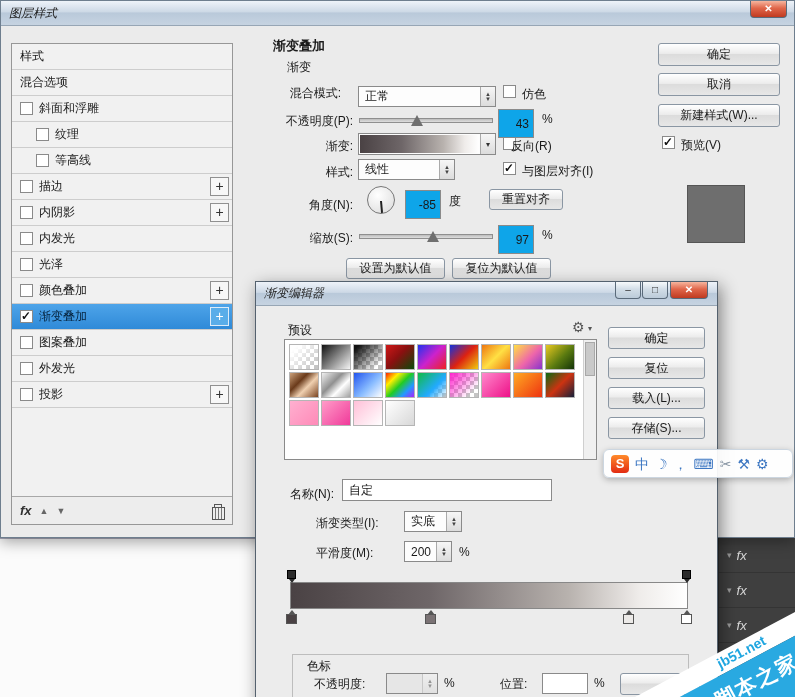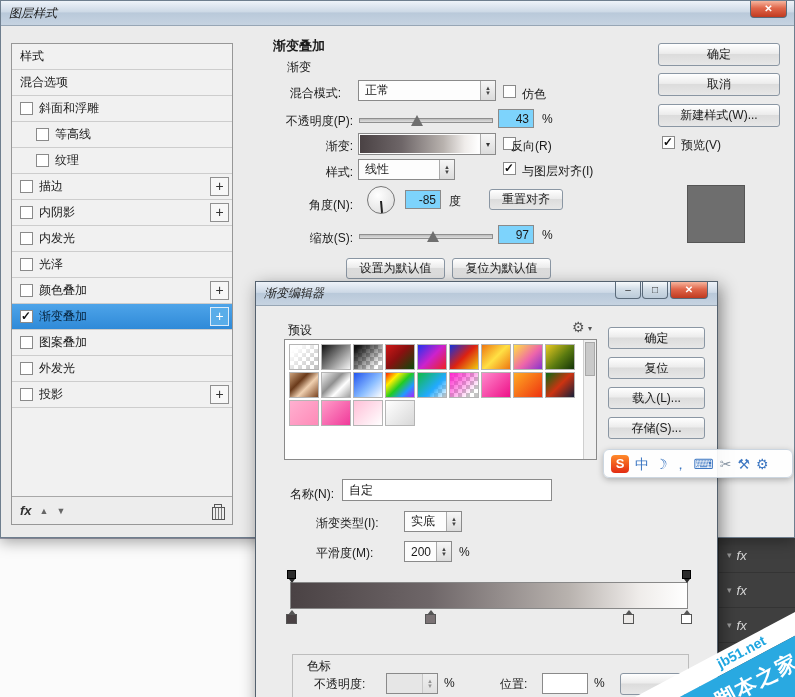--- a/index.html
+++ b/index.html
@@ -69,21 +69,21 @@
          background:linear-gradient(#ffffff,#ececec 45%,#dcdcdc 50%,#e7e7e7);
          display:flex; align-items:center; justify-content:center; font-size:12px; }
   .combo { position:absolute; height:21px; border:1px solid #8a8a8a; background:#fdfdfd;
            display:flex; align-items:center; padding-left:6px; }
   .combo .spin { position:absolute; right:0; top:0; bottom:0; width:15px;
                  border-left:1px solid #aaa; background:linear-gradient(#f6f6f6,#dcdcdc);
                  display:flex; flex-direction:column; align-items:center; justify-content:center;
                  font-size:6px; color:#444; line-height:5px; }
   .combo .spin::before { content:"▲"; }
   .combo .spin::after { content:"▼"; }
-  .numbox { position:absolute; border:1px solid #8a8a8a; background:#7dd3fc; height:19px;
+  .numbox { position:absolute; border:1px solid #8a8a8a; background:#0ea5e9; height:29px;
             display:flex; align-items:center; justify-content:flex-end; padding:0 4px; }
   .slider { position:absolute; height:5px; border:1px solid #8f8f8f;
             background:linear-gradient(#bdbdbd,#dedede); }
   .sl-thumb { position:absolute; top:-4px; width:0; height:0; transform:translateX(-50%);
               border-left:6px solid transparent; border-right:6px solid transparent;
               border-bottom:11px solid #6f6f6f; }
   .dial { position:absolute; width:28px; height:28px; border-radius:50%; border:1px solid #777;
           background:radial-gradient(circle at 38% 32%, #ffffff, #dadada); }
   .needle { position:absolute; left:50%; top:50%; width:12px; height:2px; background:#222;
             transform-origin:0 50%; transform:rotate(85deg); }
@@ -178,25 +178,25 @@
       </div>
       <div class="ls-item">
         <span>混合选项</span>
       </div>
       <div class="ls-item">
         <span class="cb"></span>
         <span>斜面和浮雕</span>
       </div>
       <div class="ls-item indent">
         <span class="cb"></span>
+        <span>纹理</span>
+      </div>
+      <div class="ls-item indent">
+        <span class="cb"></span>
         <span>等高线</span>
-      </div>
-      <div class="ls-item indent">
-        <span class="cb"></span>
-        <span>纹理</span>
       </div>
       <div class="ls-item">
         <span class="cb"></span>
         <span>描边</span>
         <span class="plusbox">+</span>
       </div>
       <div class="ls-item">
         <span class="cb"></span>
         <span>内阴影</span>
         <span class="plusbox">+</span>
@@ -237,21 +237,21 @@
         <span class="mini-arrow">▲</span>
         <span class="mini-arrow">▼</span>
         <span class="trash"></span>
       </div>
     </div>
 
     <div style="position:absolute; left:272px; top:36px; font-weight:bold; font-size:13px;">渐变叠加</div>
     <div style="position:absolute; left:286px; top:58px;">渐变</div>
 
     <span class="rlabel" style="left:228px; top:84px;">混合模式:</span>
-    <div class="combo" style="left:357px; top:79px; width:138px;align-items:center;">
+    <div class="combo" style="left:357px; top:85px; width:138px;align-items:center;">
       <span>正常</span>
       <span class="spin"></span>
     </div>
     <span class="cb" style="position:absolute; left:502px; top:84px;"></span>
     <span style="position:absolute; left:521px; top:85px;">仿色</span>
 
     <span class="rlabel" style="left:240px; top:112px;">不透明度(P):</span>
     <div class="slider" style="left:358px; top:117px; width:134px;">
       <span class="sl-thumb" style="left:43%;"></span>
     </div>

